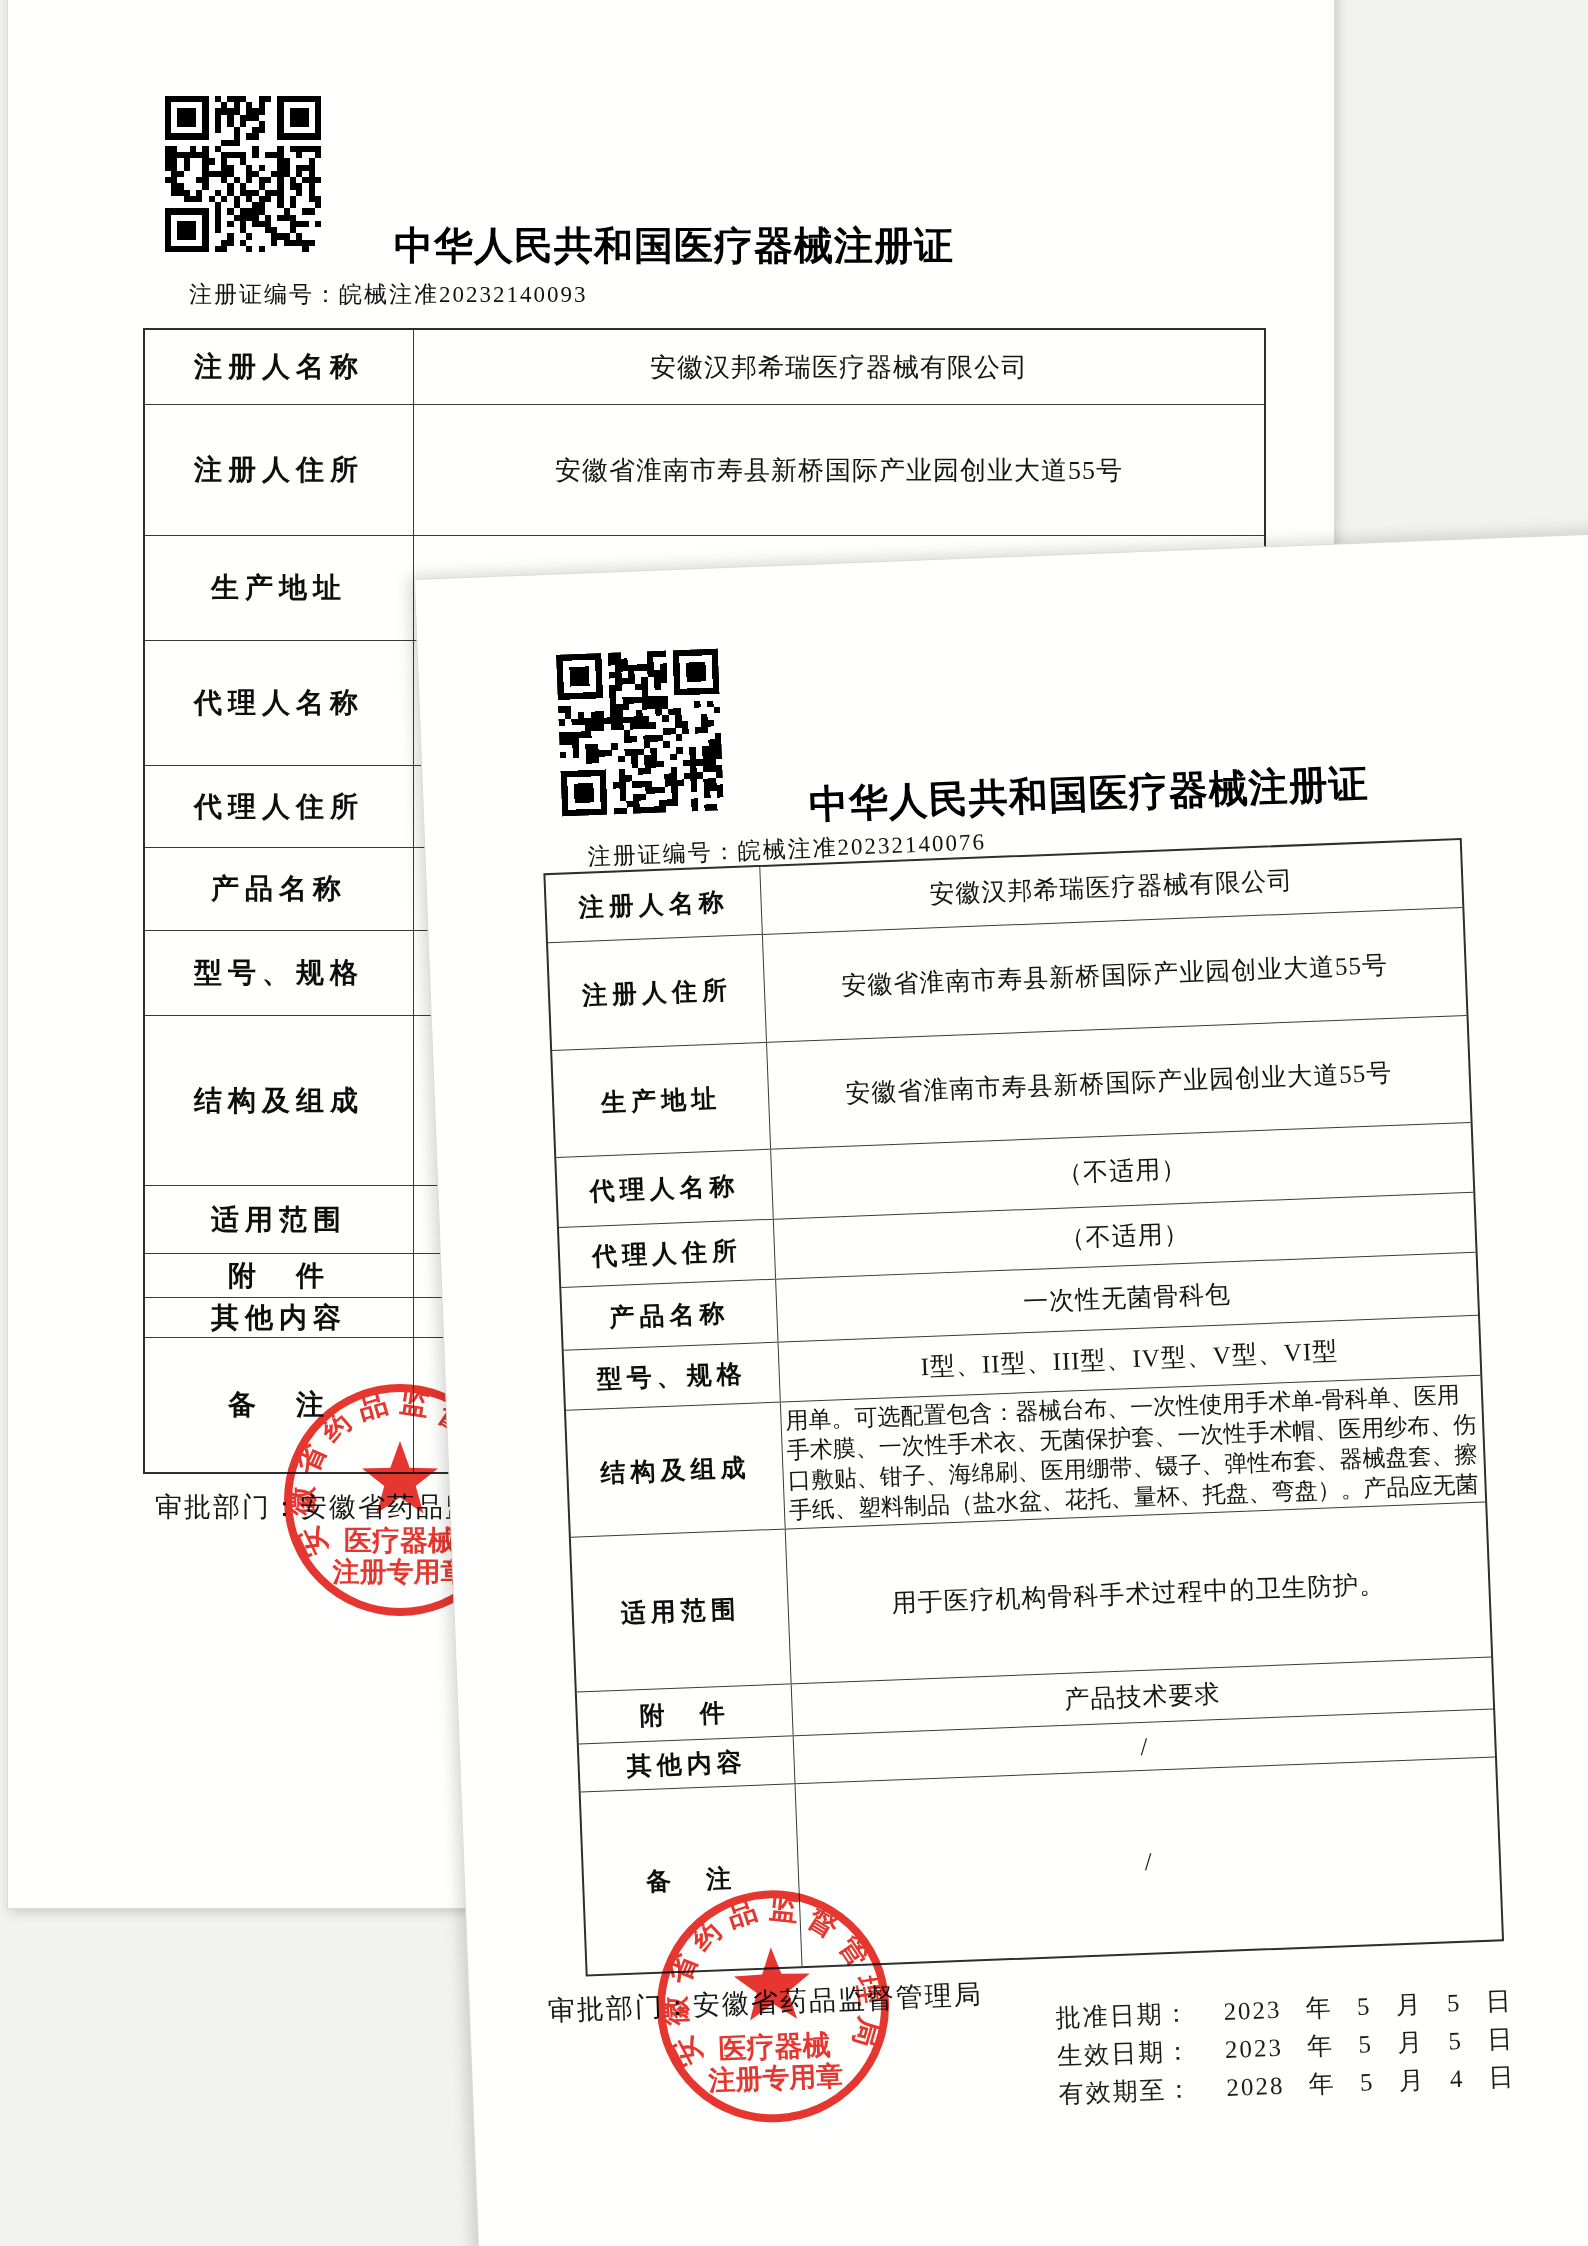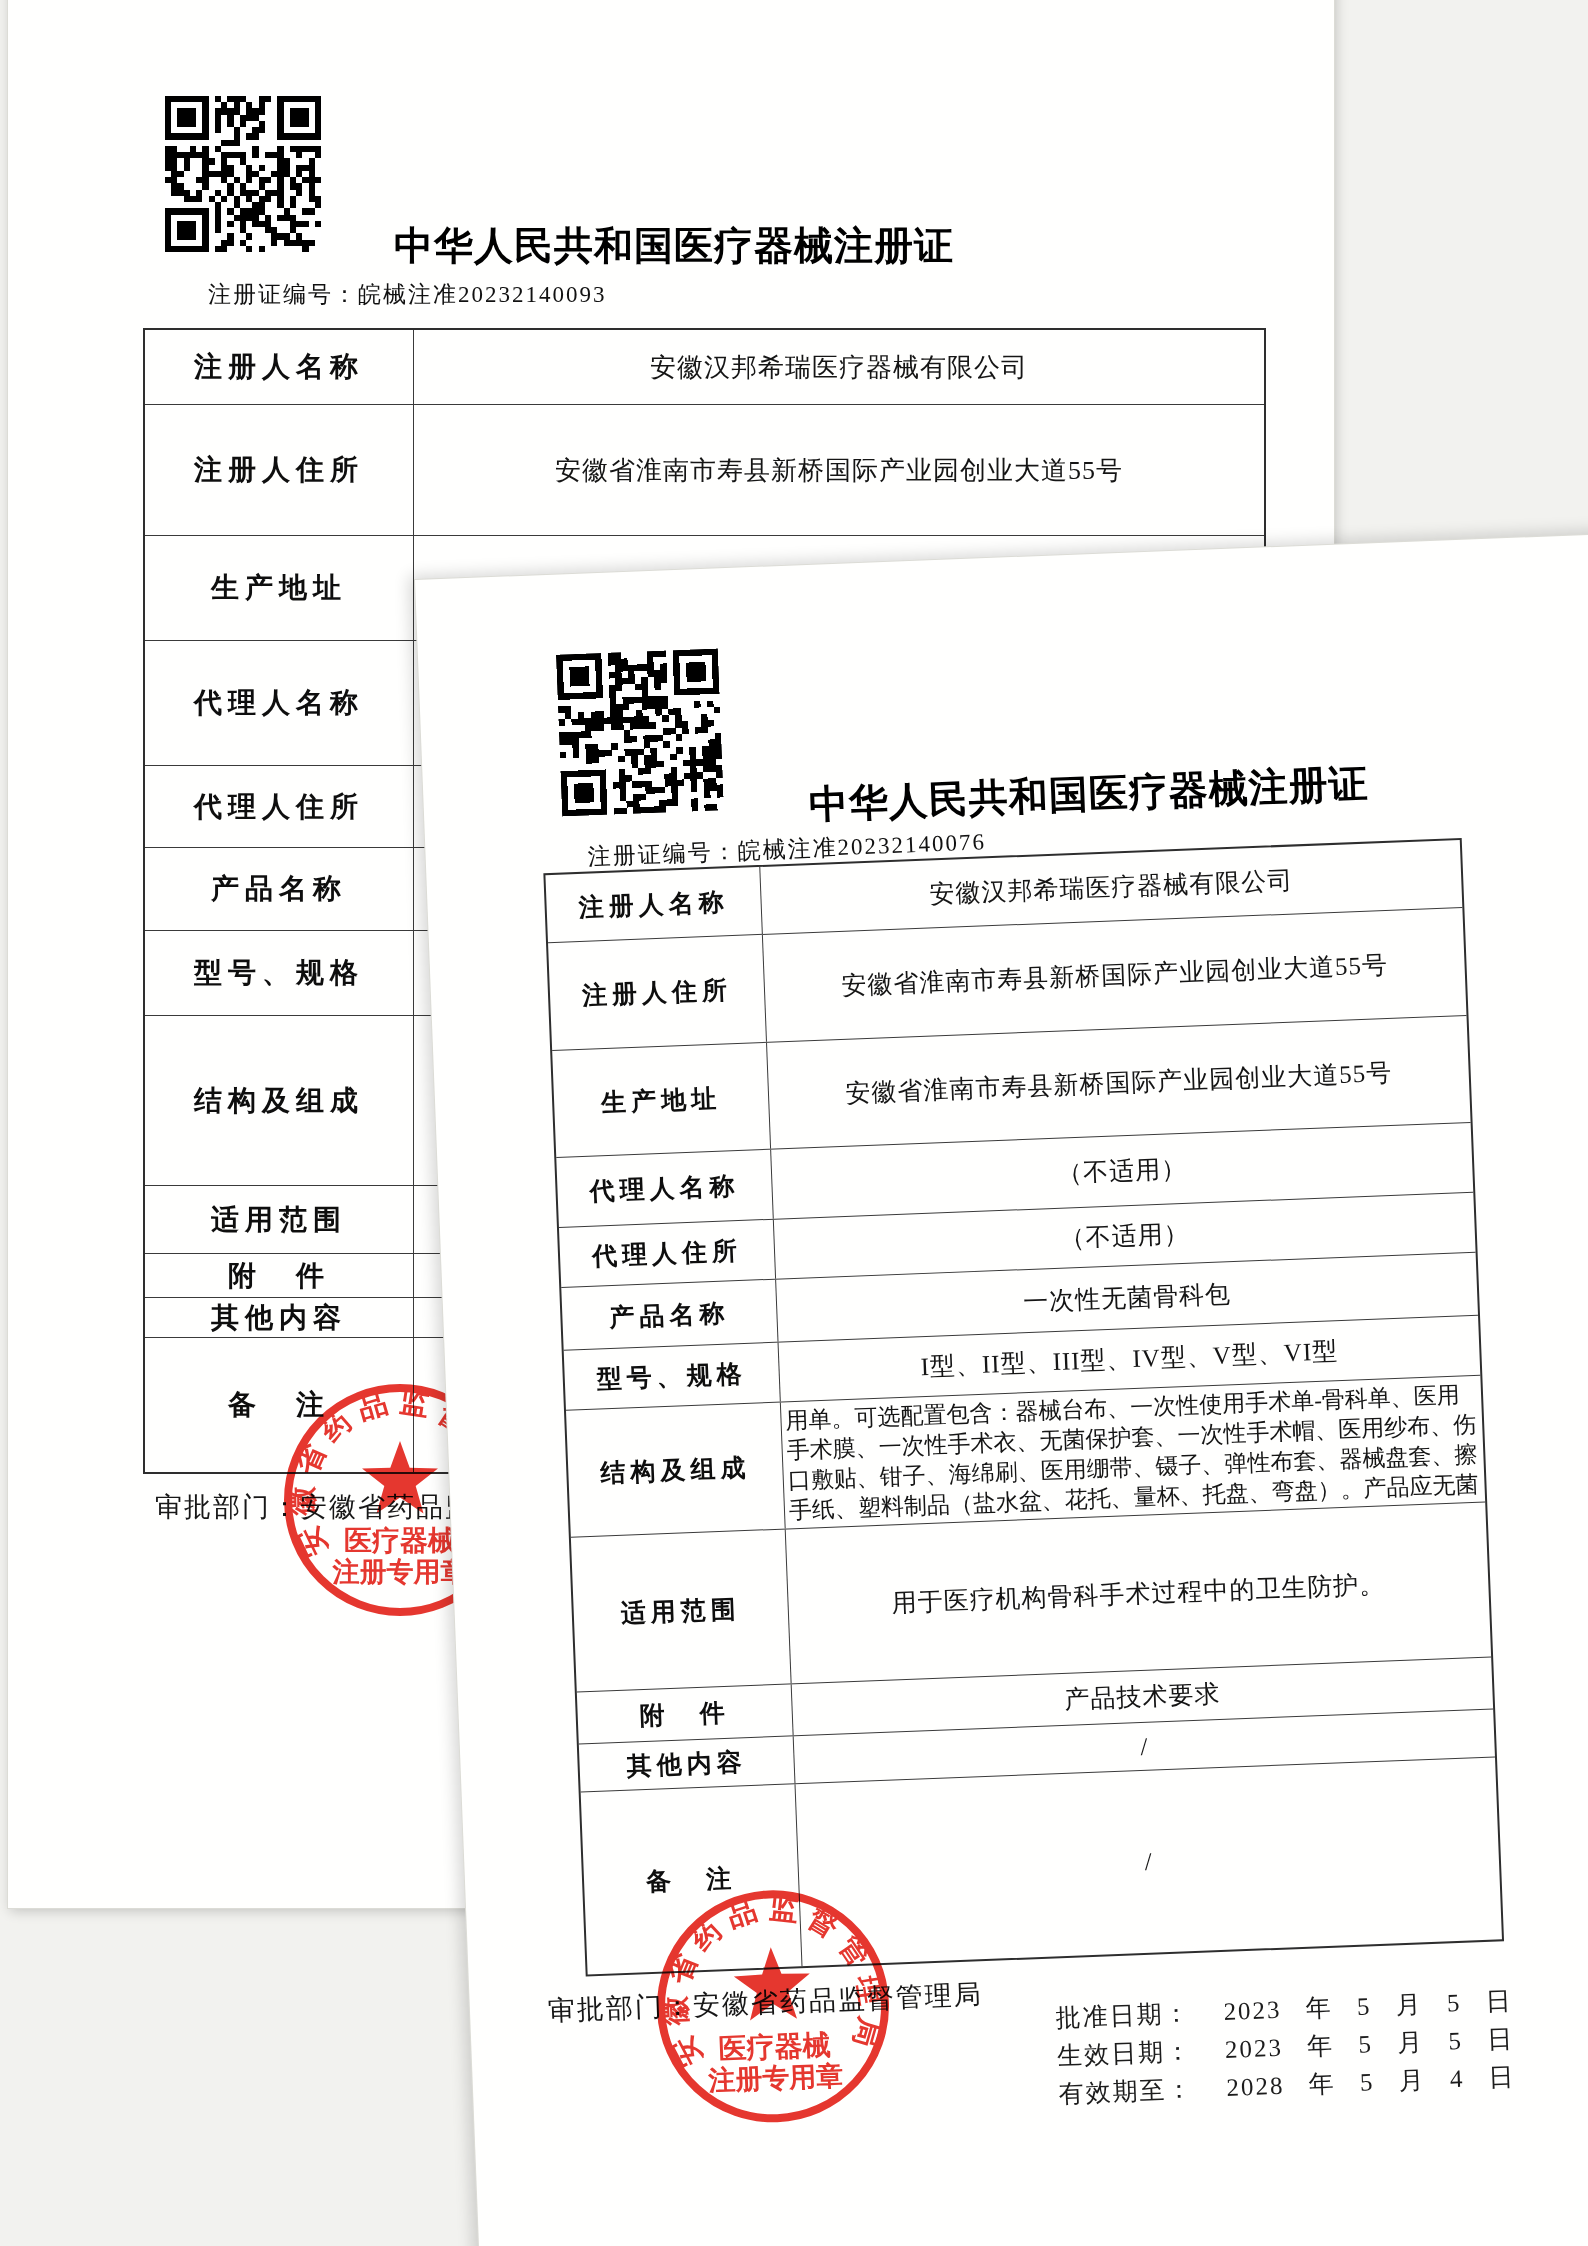--- a/index.html
+++ b/index.html
@@ -267,21 +267,21 @@
             <rect x="1" y="1" width="5" height="5" fill="#fff"></rect>
             <rect x="2" y="2" width="3" height="3"></rect>
             <rect x="18" y="0" width="7" height="7"></rect>
             <rect x="19" y="1" width="5" height="5" fill="#fff"></rect>
             <rect x="20" y="2" width="3" height="3"></rect>
             <rect x="0" y="18" width="7" height="7"></rect>
             <rect x="1" y="19" width="5" height="5" fill="#fff"></rect>
             <rect x="2" y="20" width="3" height="3"></rect>
           </svg></div>
       <div class="abs cert-title" style="left:344px;top:219px;width:660px;">中华人民共和国医疗器械注册证</div>
-      <div class="abs reg-no" style="left:208px;top:279px;">注册证编号：皖械注准20232140093</div>
+      <div class="abs reg-no" style="left:189px;top:279px;">注册证编号：皖械注准20232140093</div>
 
       <div class="abs table back-t" style="left:143px;top:328px;width:1119px;">
           <div class="trow" style="height: 74px;">
             <div class="tlabel">注册人名称</div>
             <div class="tvalue">安徽汉邦希瑞医疗器械有限公司</div>
           </div>
           <div class="trow" style="height: 131px;">
             <div class="tlabel">注册人住所</div>
             <div class="tvalue">安徽省淮南市寿县新桥国际产业园创业大道55号</div>
           </div>

